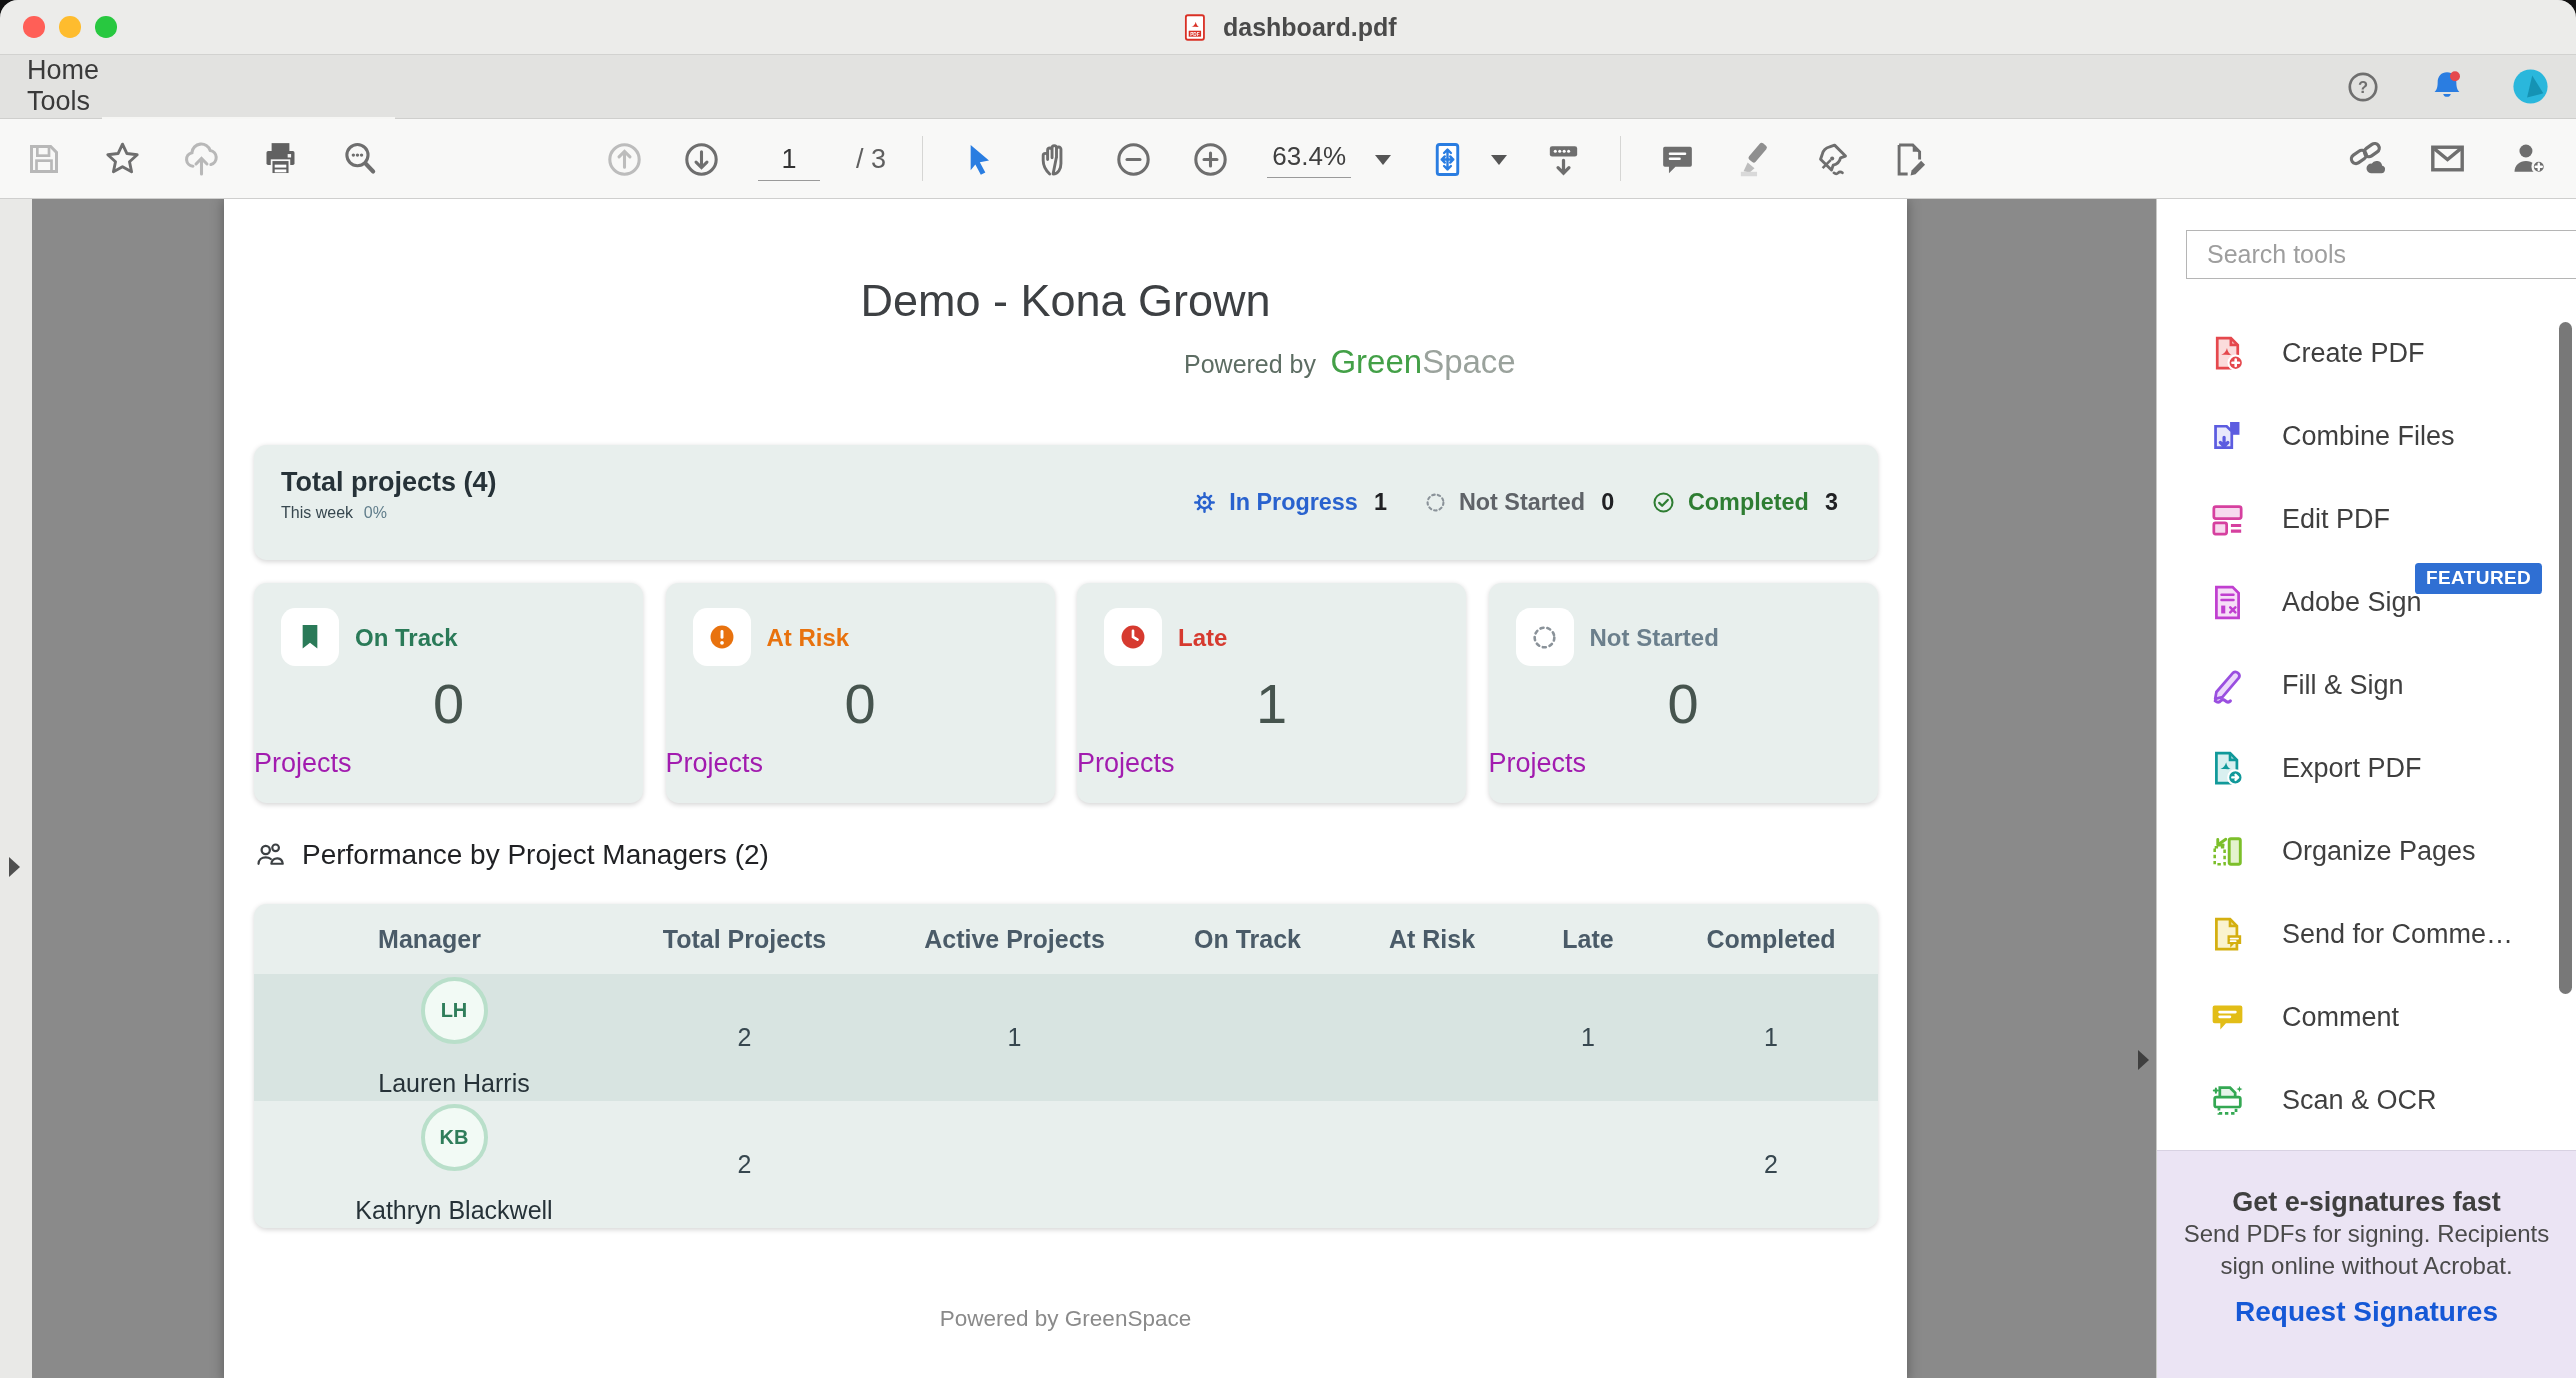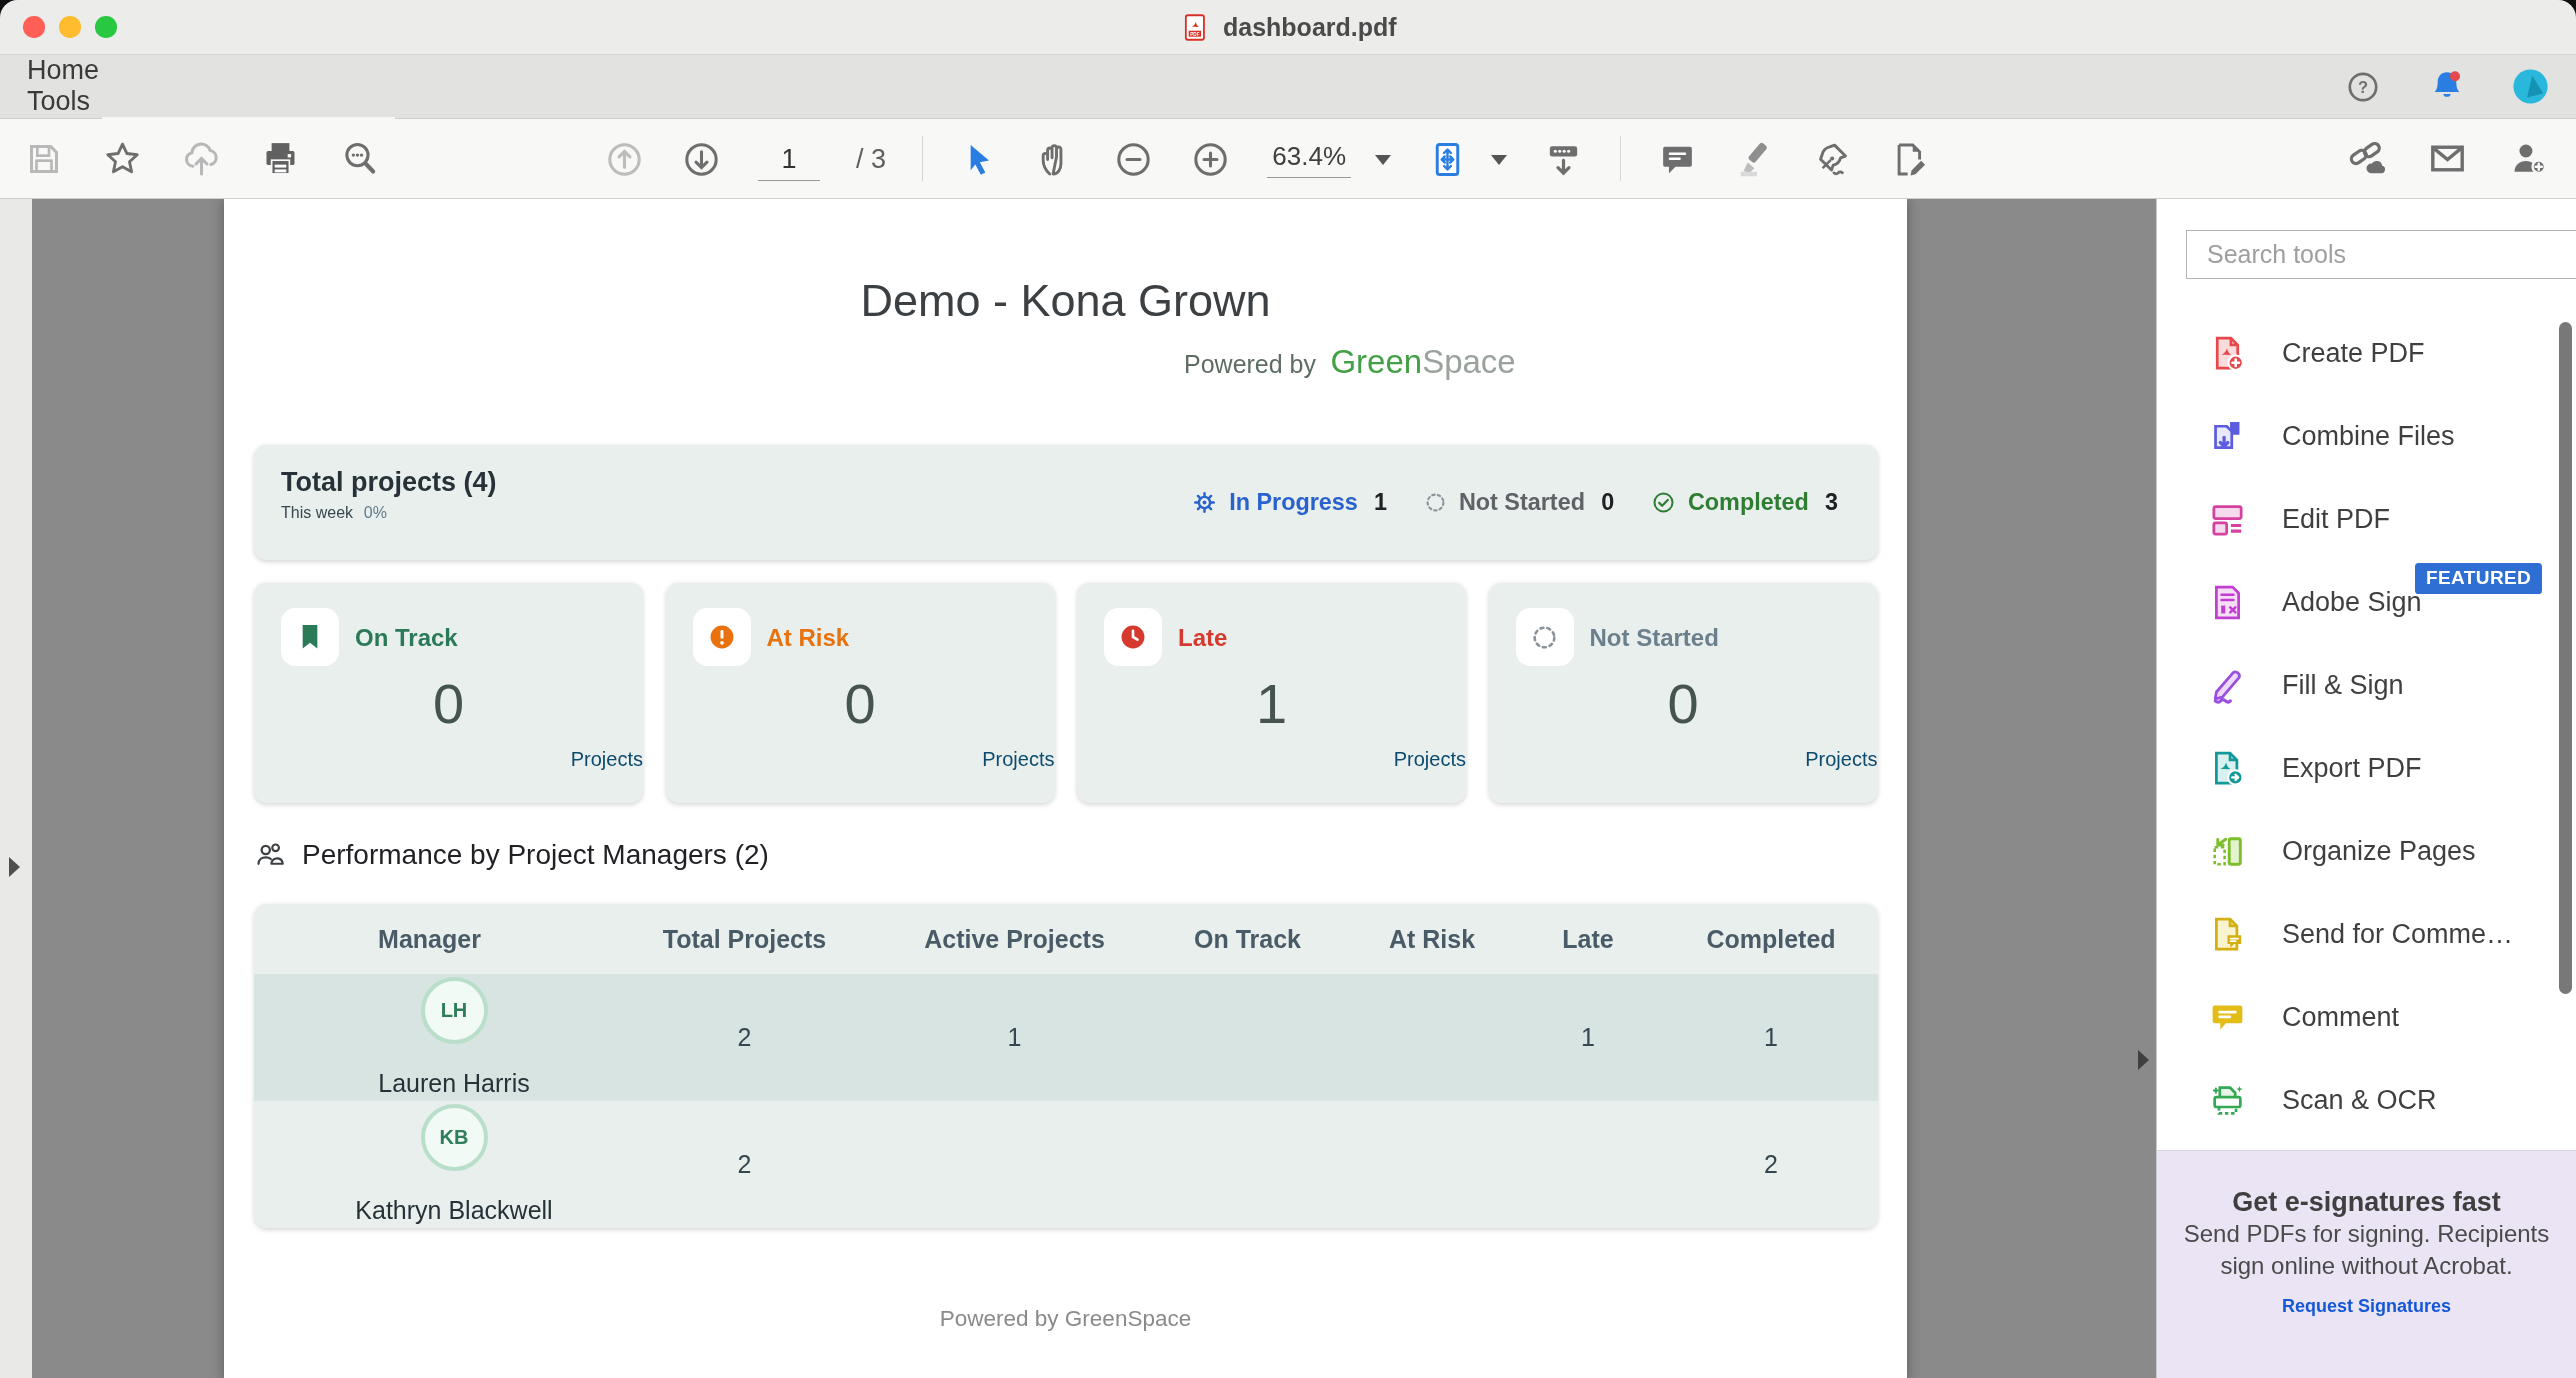--- a/index.html
+++ b/index.html
@@ -59,21 +59,21 @@
   .chip.completed .lbl{color:#2e7d32;}
   .statusrow{position:absolute;left:30px;top:384px;display:flex;gap:22.5px;}
   .scard{width:389px;height:220px;position:relative;}
   .scard .iconchip{position:absolute;left:27px;top:25px;width:58px;height:58px;background:#fff;border-radius:14.4px;display:flex;align-items:center;justify-content:center;}
   .scard .slabel{position:absolute;left:101px;top:41px;font-size:24px;font-weight:bold;}
   .scard.on-track .slabel{color:#2a7a58;}
   .scard.at-risk .slabel{color:#e8720e;}
   .scard.late .slabel{color:#d63a2f;}
   .scard.not-started .slabel{color:#6b7f8c;}
   .scard .num{position:absolute;top:88px;left:0;width:100%;text-align:center;font-size:56px;color:#46544e;}
-  .scard .unit{position:absolute;top:165px;left:0;width:100%;text-align:right;font-size:20px;color:#0c4a6e;}
+  .scard .unit{position:absolute;top:165px;left:0;width:100%;text-align:left;font-size:27px;color:#a21caf;}
   .sec-head{position:absolute;left:30px;top:640px;display:flex;align-items:center;gap:16px;}
   .sec-head .txt{font-size:28px;color:#202124;}
   .ptable{position:absolute;left:30px;top:705px;width:1624px;height:324px;overflow:hidden;}
   .trow{display:grid;grid-template-columns:351px 279px 261px 205px 164px 148px 218px;align-items:center;}
   .thead{height:70px;}
   .thead div{font-size:25px;font-weight:bold;color:#4a5b68;text-align:center;}
   .tr1{height:127px;background:#d8e4e1;}
   .tr2{height:127px;background:#e8efed;}
   .cell{font-size:25px;color:#37474f;text-align:center;}
   .mcell{display:flex;align-items:center;gap:25px;padding-left:49px;flex-direction:column;}
@@ -84,21 +84,21 @@
   .toolspanel{width:419px;background:#fff;border-left:0.9px solid #c9c9c7;position:relative;}
   .search-tools{position:absolute;left:29px;top:31px;width:363px;height:47px;border:1.8px solid #b5b5b5;background:#fff;font-size:25px;color:#555;padding:0 20px;outline:none;font-family:"Liberation Sans",sans-serif;}
   .search-tools::placeholder{color:#9e9e9e;}
   .toollist{position:absolute;left:0;top:113px;width:100%;}
   .toolitem{height:83px;display:flex;align-items:center;gap:34px;padding-left:50px;position:relative;}
   .toolitem .tlabel{font-size:27px;color:#3f3f3f;}
   .badge{position:absolute;top:1.8px;right:34px;background:#2f6fd3;color:#fff;font-size:19px;font-weight:bold;padding:4.5px 10.8px;border-radius:3.6px;letter-spacing:0.4px;}
   .promo{position:absolute;left:0;bottom:0;width:100%;height:231px;background:#ebe4f4;border-top:0.9px solid #d8d2e2;text-align:center;}
   .promo .ptitle{margin-top:36px;font-size:27px;font-weight:bold;color:#3f3f3f;}
   .promo .pbody{margin-top:0;font-size:24px;color:#4a4a4a;line-height:32px;}
-  .promo .plink{margin-top:14.4px;font-size:18px;font-weight:bold;color:#1558d6;}
+  .promo .plink{margin-top:14.4px;font-size:28px;font-weight:bold;color:#1558d6;}
   .panel-scroll{position:absolute;right:3.6px;top:123px;width:13.5px;height:672px;border-radius:7.2px;background:#787878;}
 </style>
 </head>
 <body>
 
 <div class="window">
 
   <div class="titlebar">
     <div class="lights">
       <span class="light red"></span>

